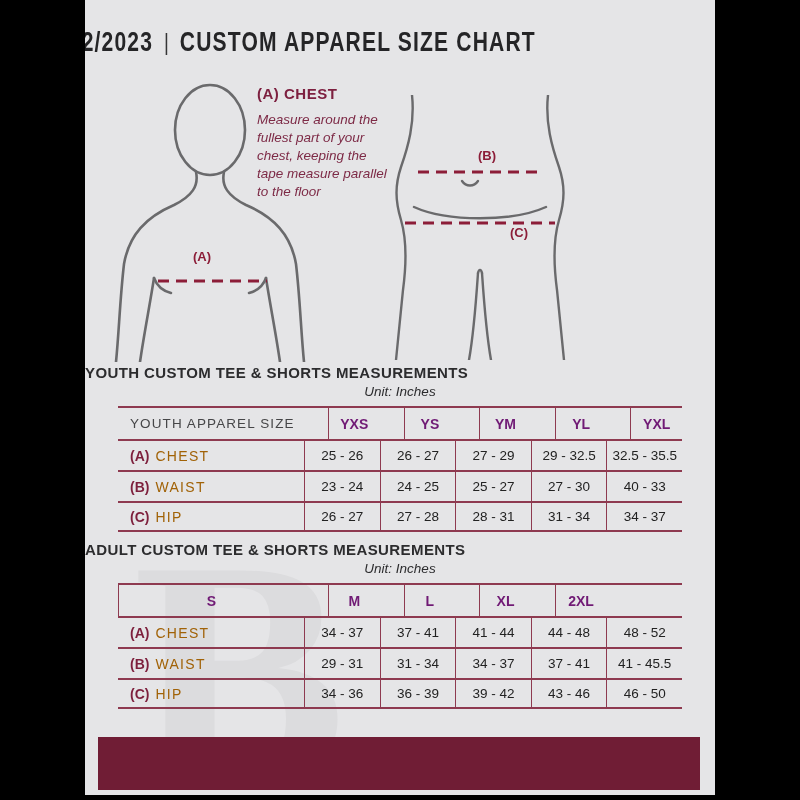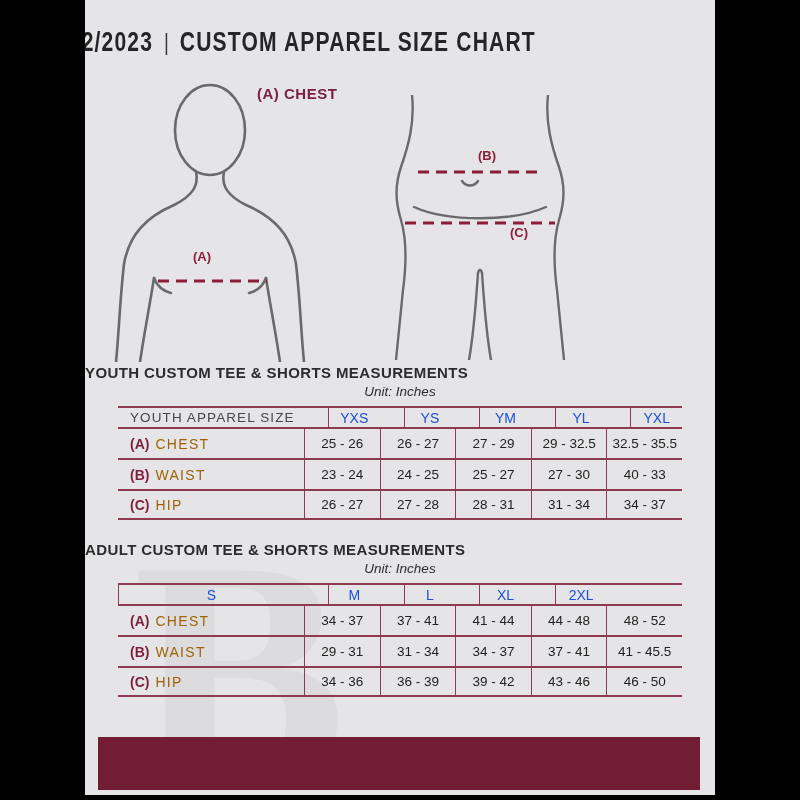--- a/index.html
+++ b/index.html
@@ -59,26 +59,26 @@
     font-size:15px;font-weight:bold;letter-spacing:.4px;color:#2c2c2e;}
   .tbl-unit{position:absolute;width:100%;text-align:center;z-index:1;
     font-size:13.5px;font-weight:normal;font-style:italic;color:#2c2c2e;}
   #youth-title{top:364px;} #youth-unit{top:384px;}
   #adult-title{top:541px;} #adult-unit{top:561px;}
   .size-table{position:absolute;left:33px;width:564px;z-index:1;}
   #youth-table{top:406px;} #adult-table{top:583px;}
   .trow{display:grid;grid-template-columns:186px repeat(5,1fr);
     border-top:2px solid var(--maroon-line);}
   .trow:last-child{border-bottom:2px solid var(--maroon-line);}
-  .trow{height:31px;} .trow.thead{height:21px;gap:24px;}
+  .trow{height:31px;} .trow.thead{height:33px;gap:24px;}
   .tcell{display:flex;align-items:center;justify-content:center;
     border-left:1.5px solid var(--maroon-line);
     font-size:13.5px;color:#222;}
   .tcell.first{border-left:none;justify-content:flex-start;padding-left:12px;}
-  .thead .tcell{font-weight:normal;font-size:14px;color:#1d4ed8;}
+  .thead .tcell{font-weight:bold;font-size:14px;color:#701a75;}
   .thead .tcell.first{font-weight:normal;font-size:13.5px;letter-spacing:1.1px;
     color:#464648;}
   .prefix{color:#7d1f3c;font-weight:bold;font-size:14px;margin-right:6px;}
   .rlabel{color:#a16207;font-size:14px;letter-spacing:1.3px;}
 
   
   .footer-bar{position:absolute;left:13px;top:737px;width:602px;height:53px;
     background:var(--maroon);z-index:2;}
 </style>
 </head>
@@ -122,20 +122,25 @@
       <path d="M 26 77 L 150 77" stroke="#8c1d38" stroke-width="3.2" stroke-dasharray="11 7" fill="none"></path>
       <path d="M 13 128 L 163 128" stroke="#8c1d38" stroke-width="3.2" stroke-dasharray="11 7" fill="none"></path>
     </svg>
 
     <span class="measure-label" id="label-a">(A)</span>
     <span class="measure-label" id="label-b">(B)</span>
     <span class="measure-label" id="label-c">(C)</span>
 
     <div class="sect" id="sect-chest">
       <h3>(A) CHEST</h3>
+      <p>Measure around the
+fullest part of your
+chest, keeping the
+tape measure parallel
+to the floor</p>
     </div>
 
     <div class="watermark">B</div>
 
     <div class="tbl-title" id="youth-title">YOUTH CUSTOM TEE &amp; SHORTS MEASUREMENTS</div>
     <div class="tbl-unit" id="youth-unit">Unit: Inches</div>
     <div class="size-table" id="youth-table">
       <div class="trow thead">
         <div class="tcell first">YOUTH APPAREL SIZE</div>
         <div class="tcell">YXS</div>

